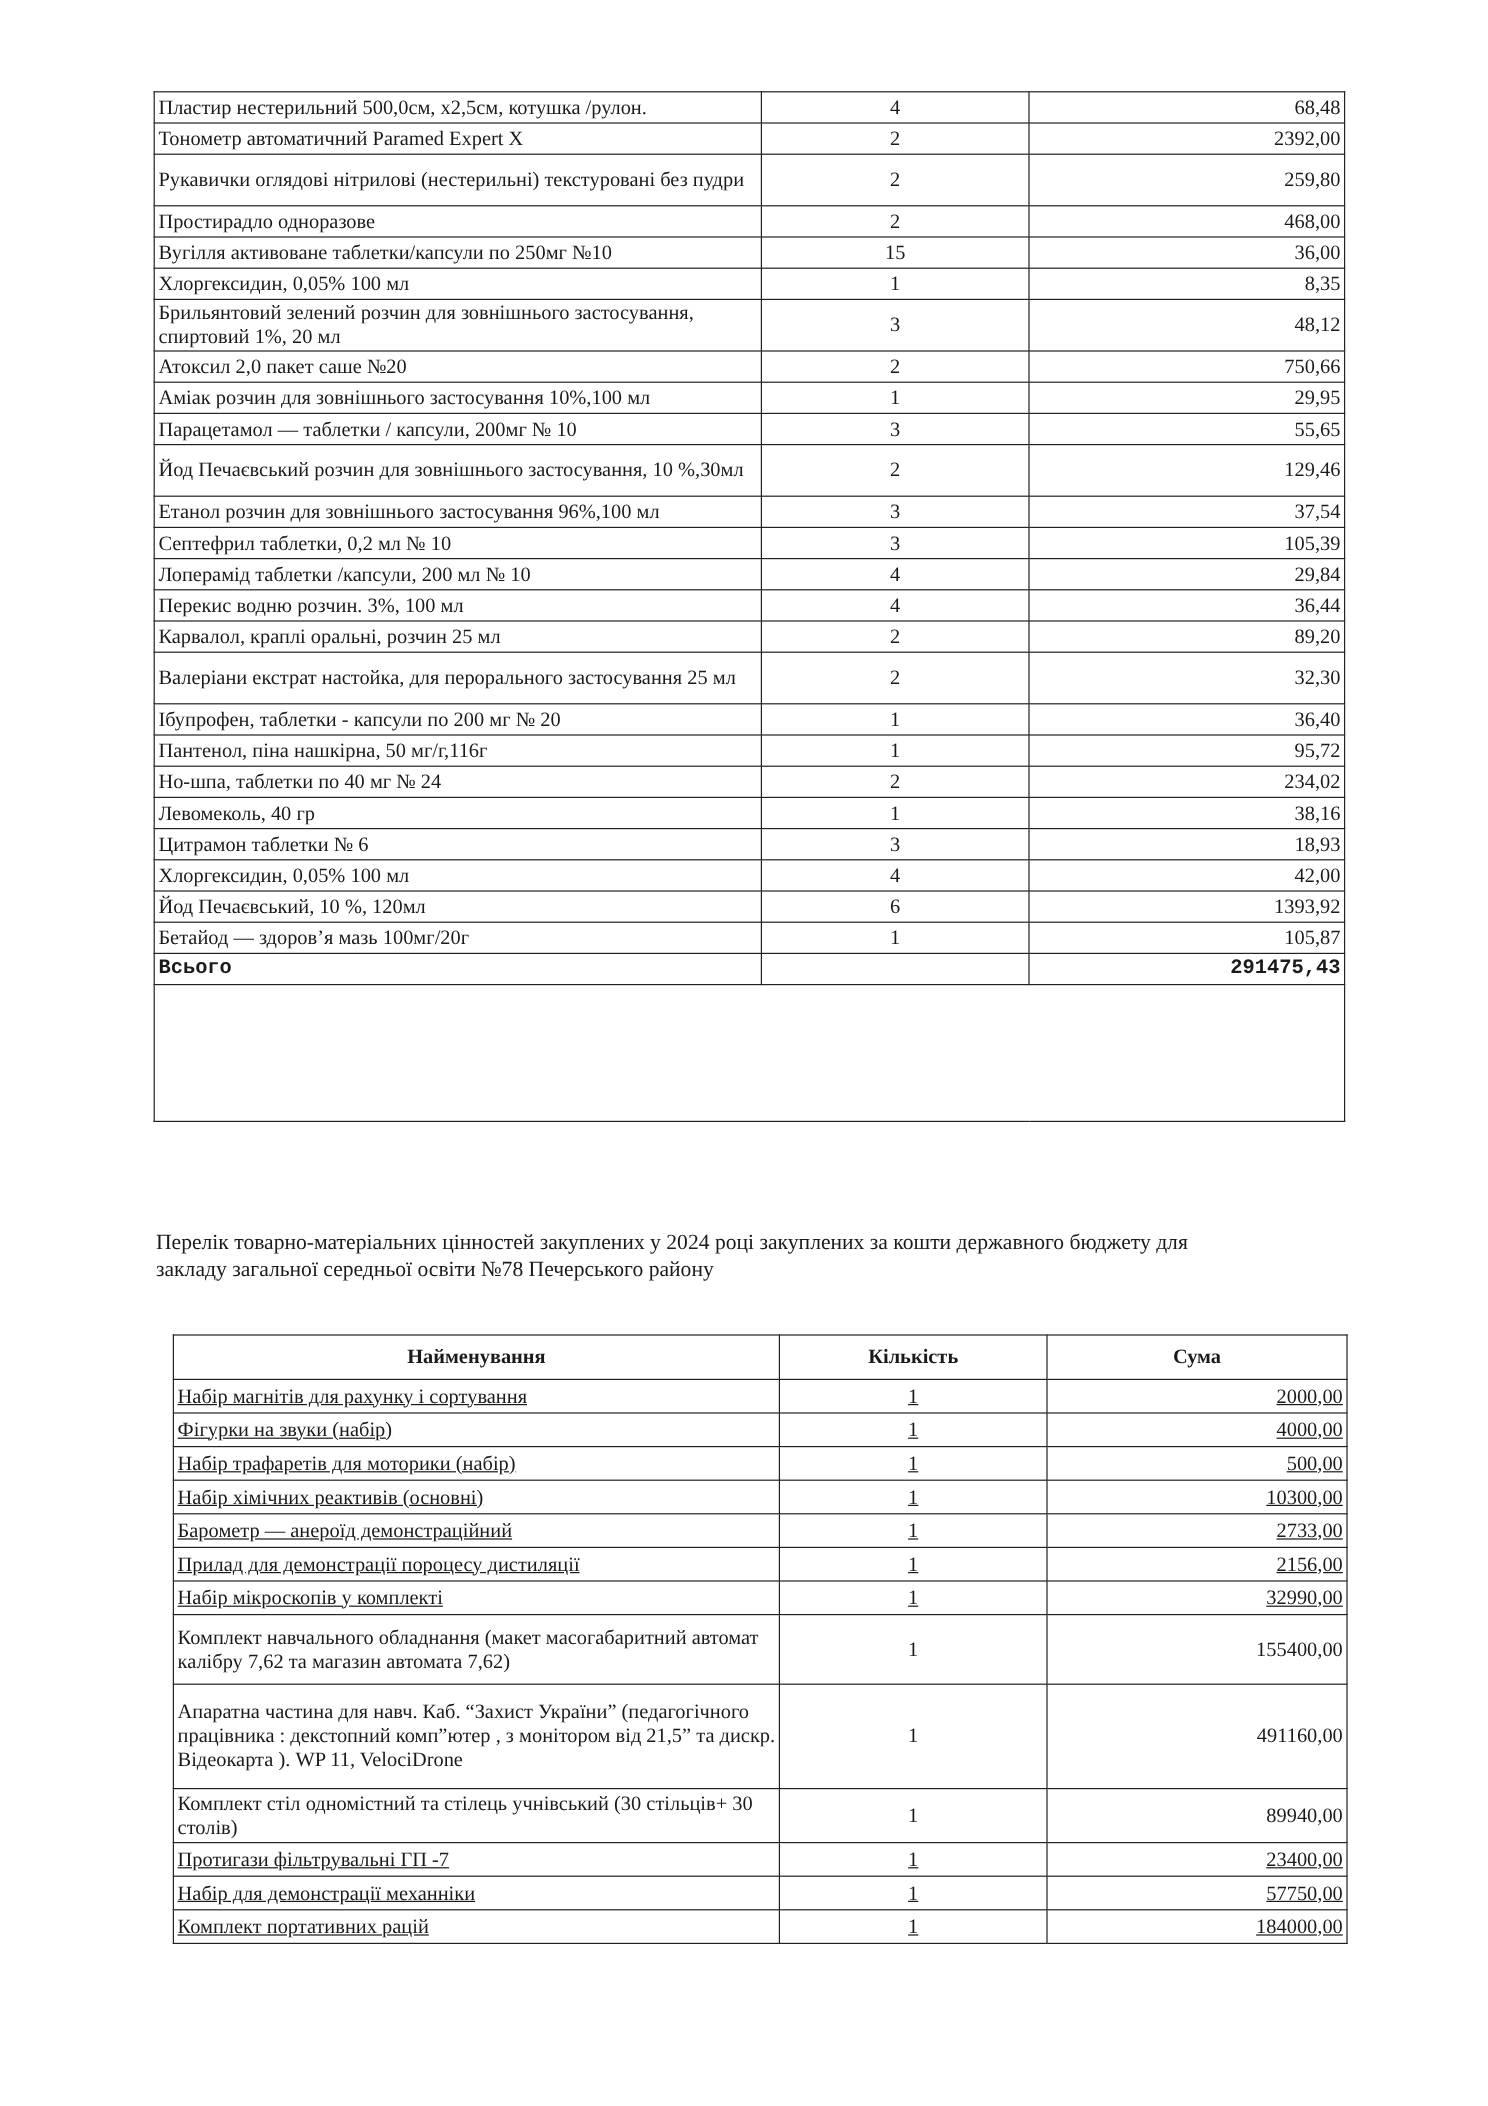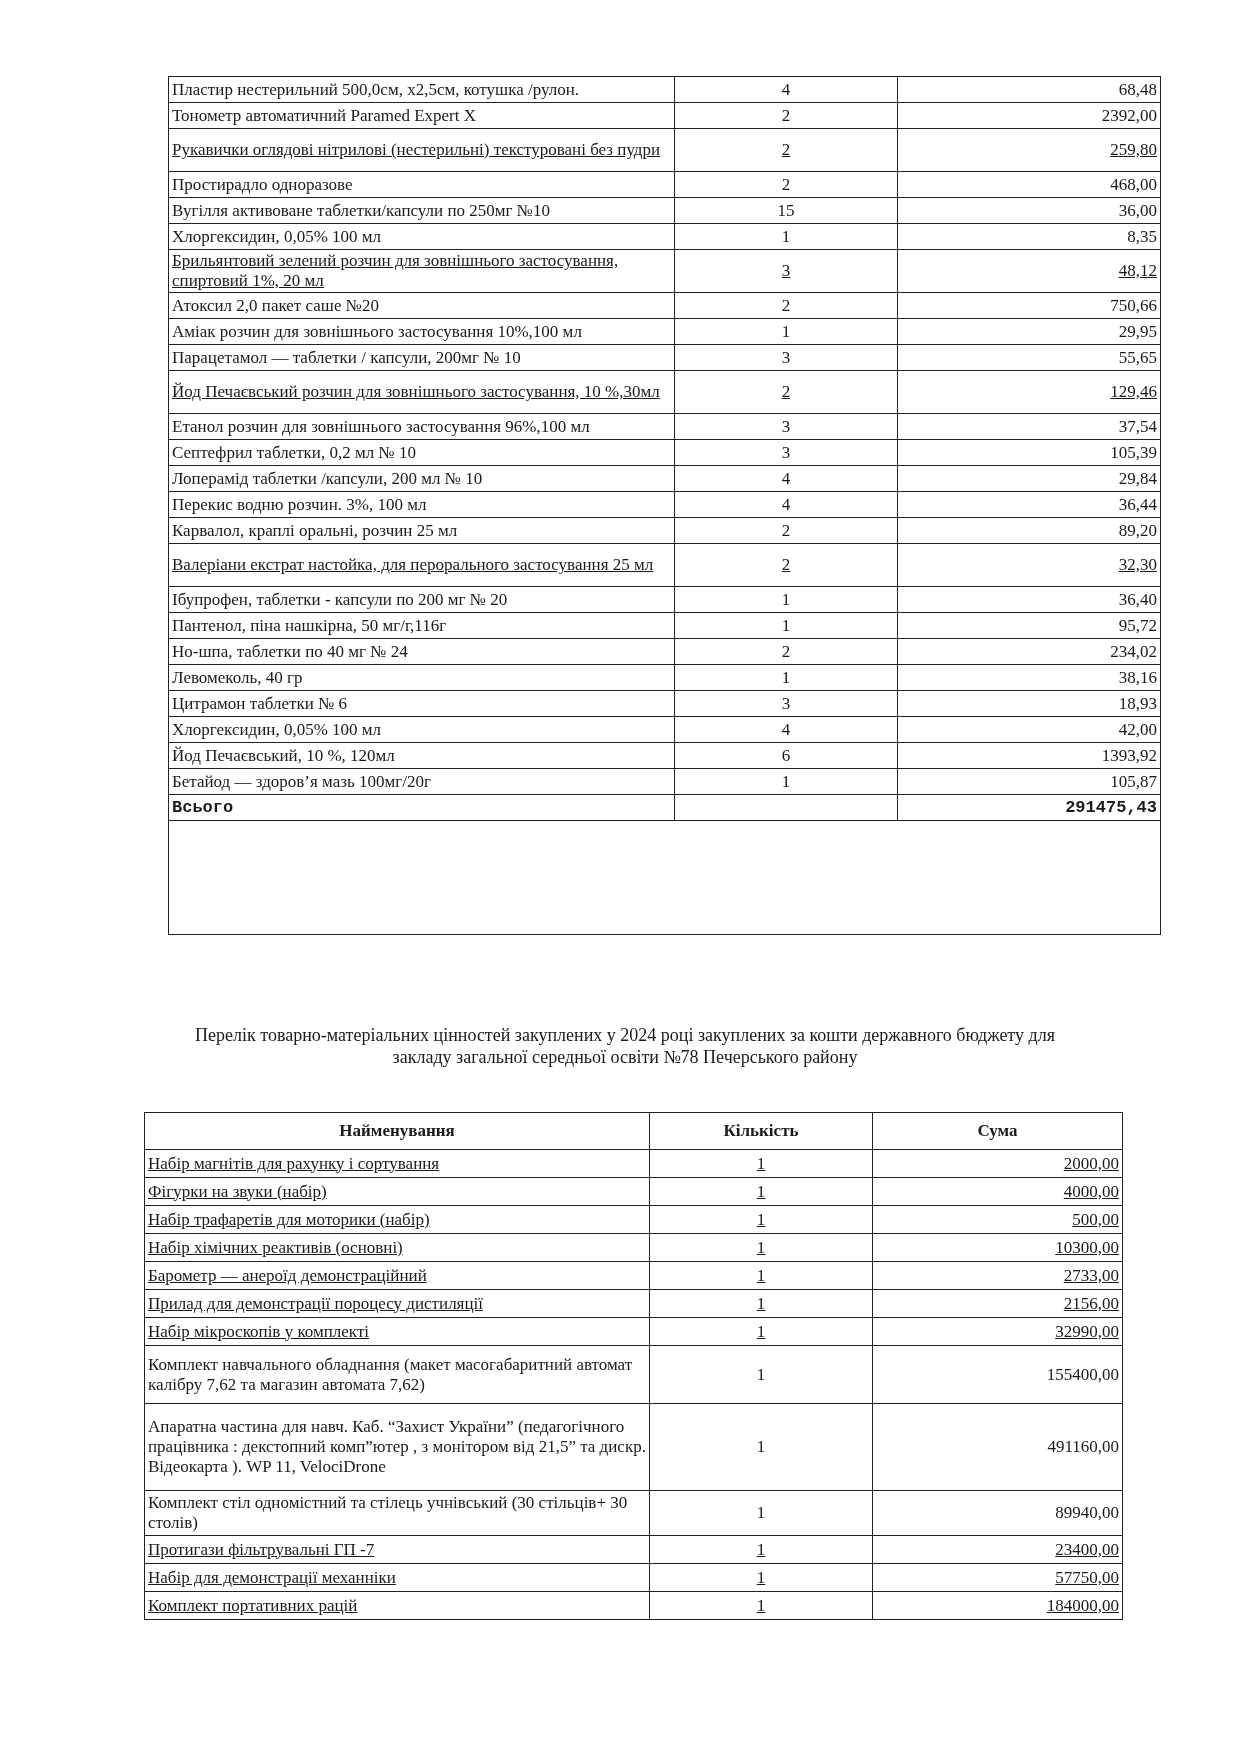--- a/index.html
+++ b/index.html
@@ -7,31 +7,31 @@
       width: 1240px; height: 1755px; position: relative; overflow: hidden;
       font-family: "Liberation Serif", serif; color: #1a1a1a;
     }
     table { border-collapse: collapse; position: absolute; table-layout: fixed; }
     td, th { border: 1.5px solid #222; font-size: 17px; line-height: 20px; padding: 1px 3px; vertical-align: middle; }
     td.name { text-align: left; }
     td.qty { text-align: center; }
     td.sum { text-align: right; }
     .bold { font-weight: bold; font-family: Liberation Mono, monospace; }
 
-    #table1 { left: 128px; top: 76px; width: 992px; margin-left: 40px; }
+    #table1 { left: 128px; top: 76px; width: 992px; }
     #table1 col.c1 { width: 506px; }
     #table1 col.c2 { width: 223px; }
     #table1 col.c3 { width: 263px; }
     #table1 tr.single td { height: 23px; }
-    #table1 tr.double td { height: 40px; text-decoration: underline; }
+    #table1 tr.double td { height: 40px; }
     #table1 tr.empty td { height: 111px; }
 
     #caption {
       position: absolute; left: 130px; top: 1024px; width: 990px;
-      text-align: center; font-size: 18px; line-height: 22px;
+      text-align: left; font-size: 18px; line-height: 22px;
     }
 
     #table2 { left: 144px; top: 1112px; width: 978px; }
     #table2 col.c1 { width: 505px; }
     #table2 col.c2 { width: 223px; }
     #table2 col.c3 { width: 250px; }
     #table2 th { font-size: 17px; height: 34px; font-weight: bold; }
     #table2 tr.single td { height: 25px; text-decoration: underline; }
     #table2 tr.triple td { height: 55px; }
     #table2 tr.quad td { height: 84px; }

